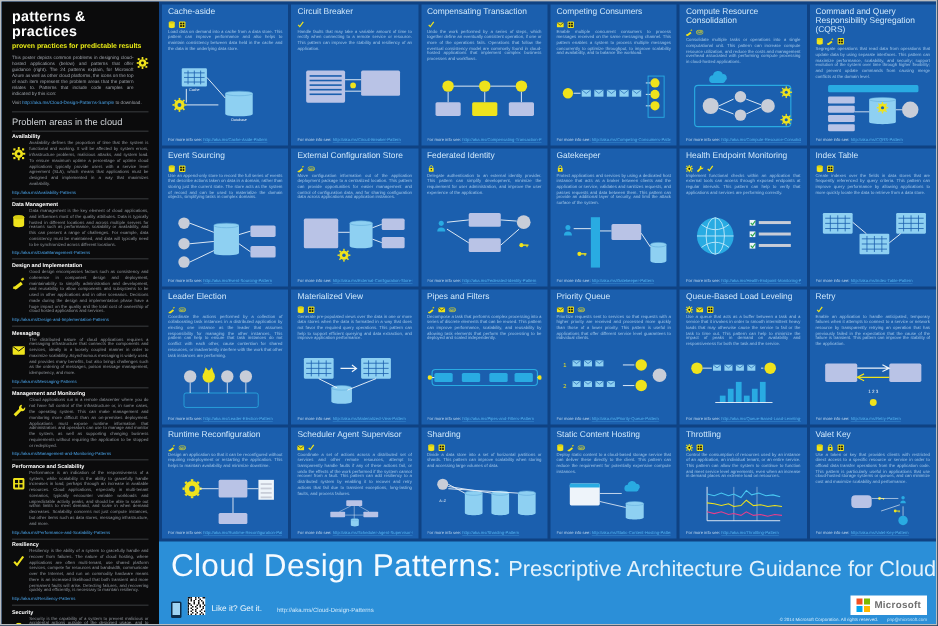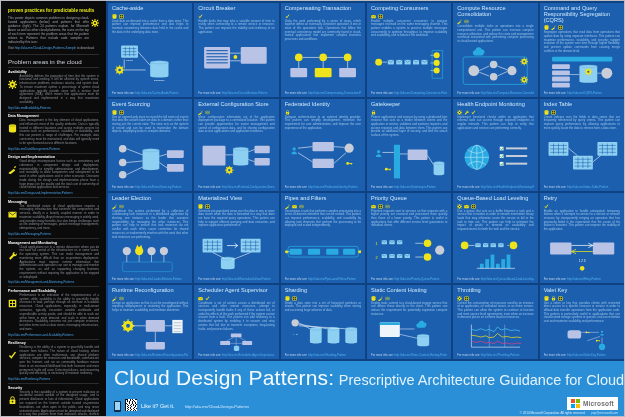--- a/index.html
+++ b/index.html
@@ -48,20 +48,21 @@
   .bn-copy a{color:#bfe3f8;text-decoration:none;margin-left:5px;}
   .phone{width:7px;height:11px;background:#0c2c4a;border-radius:1px;position:relative;}
   .phone:after{content:"";position:absolute;left:1px;top:1.5px;right:1px;bottom:2px;background:#9fd3f2;}
 </style>
 </head>
 <body>
 
 <div class="poster">
 
   <div class="sidebar">
+    <div class="sb-title">patterns &amp; practices</div>
     <div class="sb-sub">proven practices for predictable results</div>
     <div class="sb-introw">
       <div class="sb-intro">This poster depicts common problems in designing cloud-hosted applications (below) and patterns that offer guidance (right). The 24 patterns explain, for Microsoft Azure as well as other cloud platforms, the icons on the top of each item represent the problem areas that the pattern relates to. Patterns that include code samples are indicated by this icon:</div>
       <span class="sb-ico" id="intro-icon"><svg width="8" height="8" viewBox="0 0 10 10">
             <circle cx="5" cy="5" r="3.2" fill="#efe31c"></circle>
             <circle cx="5" cy="5" r="1.2" fill="#0b0b0c"></circle>
             <g fill="#efe31c">
               <rect x="4.3" y="0" width="1.4" height="2"></rect>
               <rect x="4.3" y="8" width="1.4" height="2"></rect>
               <rect x="0" y="4.3" width="2" height="1.4"></rect>

